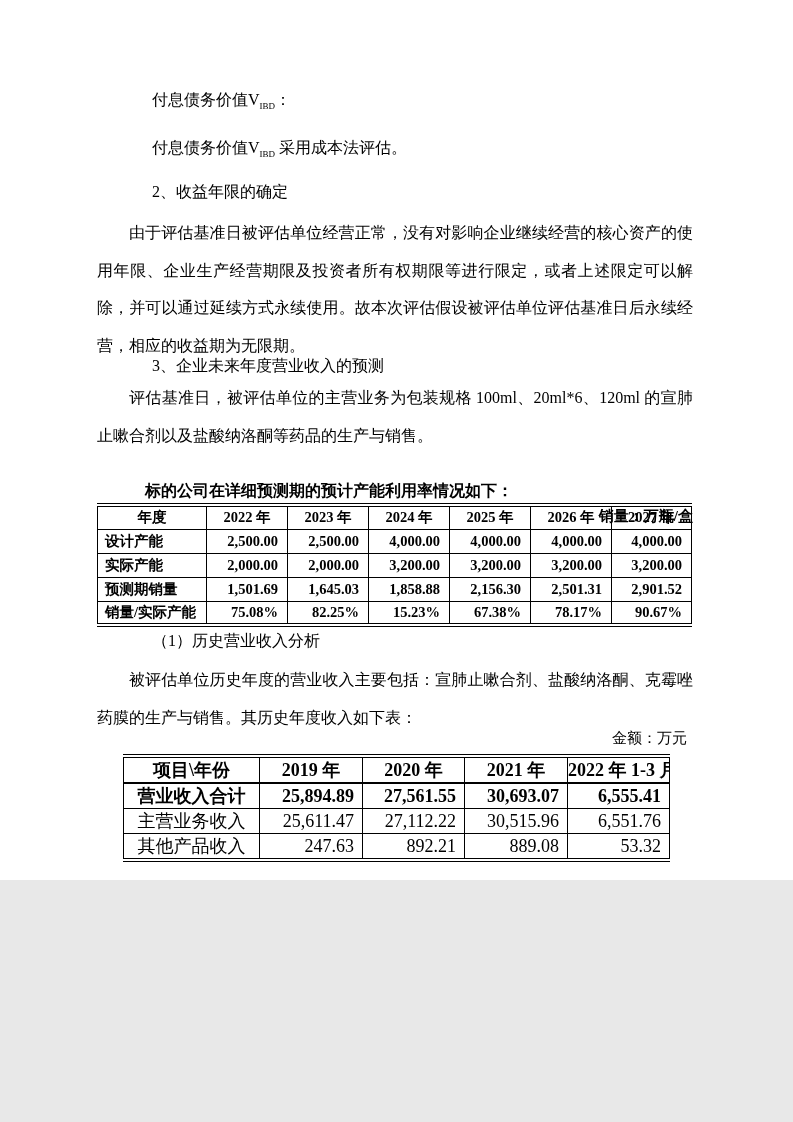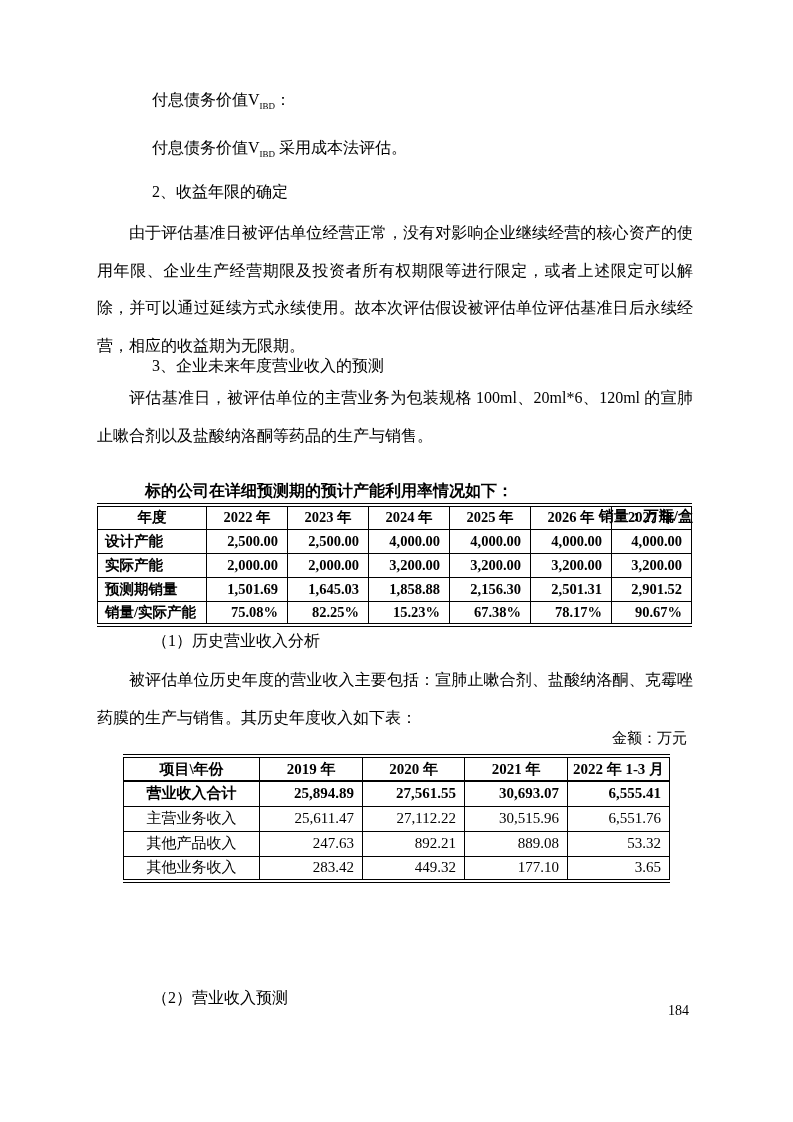--- a/index.html
+++ b/index.html
@@ -1,20 +1,20 @@
 <!DOCTYPE html>
 <html><head>
 <meta charset="utf-8">
 <style>
   * { margin: 0; padding: 0; box-sizing: border-box; }
   html, body { background: #e8e8e8; }
   .page {
     position: relative;
     width: 793px;
-    height: 1122px;
+    height: 880px;
     background: #ffffff;
     margin: 0 auto;
     font-family: "Liberation Serif", "DejaVu Serif", serif;
     color: #000000;
     overflow: hidden;
   }
   .abs { position: absolute; }
   .line { font-size: 16px; white-space: nowrap; }
   .line sub { font-size: 9px; vertical-align: -4px; letter-spacing: 0; }
   .para {
@@ -42,21 +42,21 @@
     overflow: hidden;
     white-space: nowrap;
   }
   
   .tbl-capacity { width: 594px; font-size: 14.5px; }
   .tbl-capacity th, .tbl-capacity td { height: 24px; font-weight: bold; }
   .tbl-capacity th { text-align: center; }
   .tbl-capacity td.label { text-align: left; padding-left: 7px; }
   .tbl-capacity td.num { text-align: right; padding-right: 9px; }
   
-  .tbl-revenue { width: 546px; font-size: 15px; }
+  .tbl-revenue { width: 546px; font-size: 18px; }
   .tbl-revenue th, .tbl-revenue td { height: 25px; font-weight: normal; }
   .tbl-revenue thead th { font-weight: bold; text-align: center; border-bottom: 2px solid #000; }
   .tbl-revenue td.label { text-align: center; }
   .tbl-revenue td.num { text-align: right; padding-right: 8px; }
   .tbl-revenue tr.bold-row td { font-weight: bold; }
   .page-number { font-size: 14px; }
 </style>
 </head>
 <body>
 
@@ -177,27 +177,20 @@
           <td class="num">30,515.96</td>
           <td class="num">6,551.76</td>
         </tr>
         <tr>
           <td class="label">其他产品收入</td>
           <td class="num">247.63</td>
           <td class="num">892.21</td>
           <td class="num">889.08</td>
           <td class="num">53.32</td>
         </tr>
-        <tr>
-          <td class="label">其他业务收入</td>
-          <td class="num">283.42</td>
-          <td class="num">449.32</td>
-          <td class="num">177.10</td>
-          <td class="num">3.65</td>
-        </tr>
       </tbody>
     </table>
 
 
   <p class="abs heading" style="top:988px; left:152px;">（2）营业收入预测</p>
 
   <p class="abs page-number" style="top:1003px; right:104px;">184</p>
 
 </div>
 

